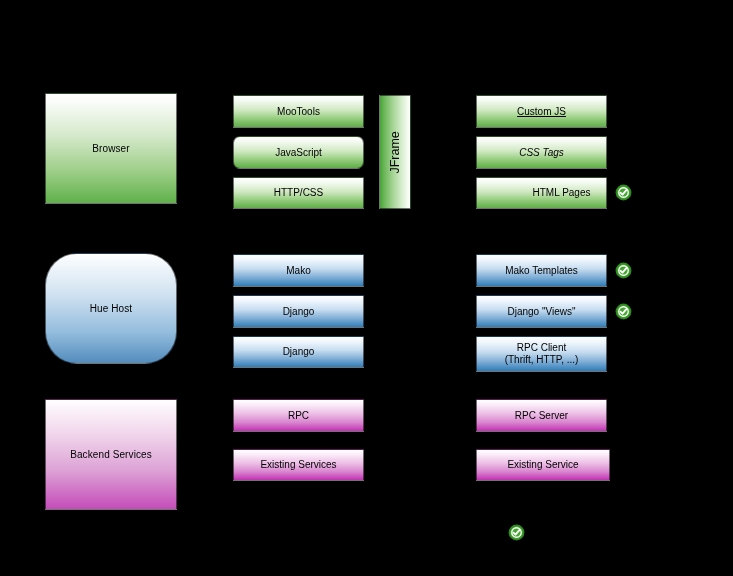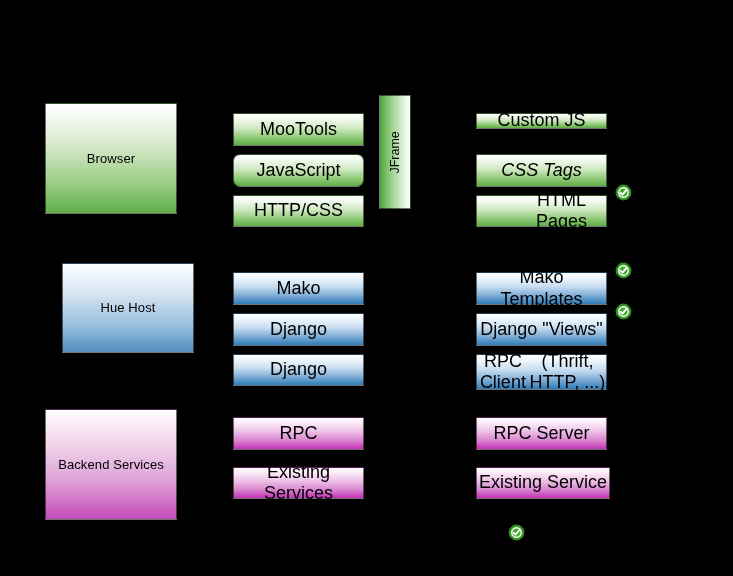--- a/index.html
+++ b/index.html
@@ -31,38 +31,36 @@
     align-items: center;
     justify-content: center;
     text-align: center;
     color: #000000;
     line-height: 1.18;
     border: 1px solid rgba(0,0,0,0.55);
   }
 
   
   .tier {
-    font-size: 13px;
+    font-size: 10px;
     letter-spacing: 0.1px;
-    margin-top: 10px;
   }
   .tier-green {
     background: linear-gradient(to bottom, #ffffff 0%, #fbfdfa 6%, #d5e9cb 38%, #9ccd86 72%, #5fb04a 100%);
   }
   .tier-blue {
     background: linear-gradient(to bottom, #ffffff 0%, #f6fafd 6%, #cfe1f0 38%, #93bcdd 72%, #538cbd 100%);
   }
   .tier-pink {
     background: linear-gradient(to bottom, #ffffff 0%, #fdf7fc 5%, #f0d3ea 33%, #dda3d6 64%, #c44cb9 100%);
   }
 
   
   .comp {
-    font-size: 18px;
-    margin-top: 18px;
+    font-size: 10px;
   }
   .comp-green {
     background: linear-gradient(to bottom, #ffffff 0%, #f3faef 16%, #cfe8c1 46%, #93cc7c 74%, #5fae46 100%);
   }
   .comp-blue {
     background: linear-gradient(to bottom, #ffffff 0%, #eef6fc 16%, #c7ddf0 44%, #80aed6 72%, #2f7cb8 100%);
   }
   .comp-pink {
     background: linear-gradient(to bottom, #ffffff 0%, #fbeef9 14%, #eec2e7 42%, #d986cf 72%, #c232b4 100%);
   }
@@ -105,40 +103,40 @@
     <span>JavaScript</span>
   </div>
   <div class="node comp comp-green" style="left:233px; top:177px; width:131px; height:32px;">
     <span>HTTP/CSS</span>
   </div>
 
   <div class="node jframe" style="left:379px; top:95px; width:32px; height:114px;">
     <span class="vlabel">JFrame</span>
   </div>
 
-  <div class="node comp comp-green" style="left:476px; top:95px; width:131px; height:16px;">
+  <div class="node comp comp-green" style="left:476px; top:95px; width:131px; height:33px;text-decoration:underline;">
     <span>Custom JS</span>
   </div>
   <div class="node comp comp-green" style="left:476px; top:136px; width:131px; height:33px;font-style:italic;">
     <span>CSS Tags</span>
   </div>
   <div class="node comp comp-green" style="left:476px; top:177px; width:131px; height:32px;padding-left:40px;">
     <span>HTML Pages</span>
   </div>
 
   <div class="check-badge" style="left:615px; top:184px;">
     <svg viewBox="0 0 20 20" xmlns="http://www.w3.org/2000/svg">
       <circle cx="10" cy="10" r="9.3" fill="#2f8a20"></circle>
       <circle cx="10" cy="10" r="7.4" fill="#46a832"></circle>
       <circle cx="10" cy="10" r="5.6" fill="none" stroke="#ffffff" stroke-width="1.5"></circle>
       <path d="M6.4 10.2 L8.8 12.6 L13.6 7.0" fill="none" stroke="#ffffff" stroke-width="2.2" stroke-linecap="round" stroke-linejoin="round"></path>
     </svg>
   </div>
 
-  <div class="node tier tier-blue" style="left:62px; top:253px; width:132px; height:90px;">
+  <div class="node tier tier-blue" style="left:45px; top:253px; width:132px; height:111px;border-radius:32px;">
     <span>Hue Host</span>
   </div>
 
   <div class="node comp comp-blue" style="left:233px; top:254px; width:131px; height:33px;">
     <span>Mako</span>
   </div>
   <div class="node comp comp-blue" style="left:233px; top:295px; width:131px; height:33px;">
     <span>Django</span>
   </div>
   <div class="node comp comp-blue" style="left:233px; top:336px; width:131px; height:32px;">
@@ -162,21 +160,21 @@
   </div>
   <div class="check-badge" style="left:615px; top:303px;">
     <svg viewBox="0 0 20 20" xmlns="http://www.w3.org/2000/svg">
       <circle cx="10" cy="10" r="9.3" fill="#2f8a20"></circle>
       <circle cx="10" cy="10" r="7.4" fill="#46a832"></circle>
       <circle cx="10" cy="10" r="5.6" fill="none" stroke="#ffffff" stroke-width="1.5"></circle>
       <path d="M6.4 10.2 L8.8 12.6 L13.6 7.0" fill="none" stroke="#ffffff" stroke-width="2.2" stroke-linecap="round" stroke-linejoin="round"></path>
     </svg>
   </div>
 
-  <div class="node comp comp-blue" style="left:476px; top:336px; width:131px; height:36px; flex-direction:row;">
+  <div class="node comp comp-blue" style="left:476px; top:336px; width:131px; height:36px; flex-direction:column;">
     <span class="label-2line">RPC Client</span>
     <span class="label-2line">(Thrift, HTTP, ...)</span>
   </div>
 
   <div class="node tier tier-pink" style="left:45px; top:399px; width:132px; height:111px;">
     <span>Backend Services</span>
   </div>
 
   <div class="node comp comp-pink" style="left:233px; top:449px; width:131px; height:32px;">
     <span>Existing Services</span>

